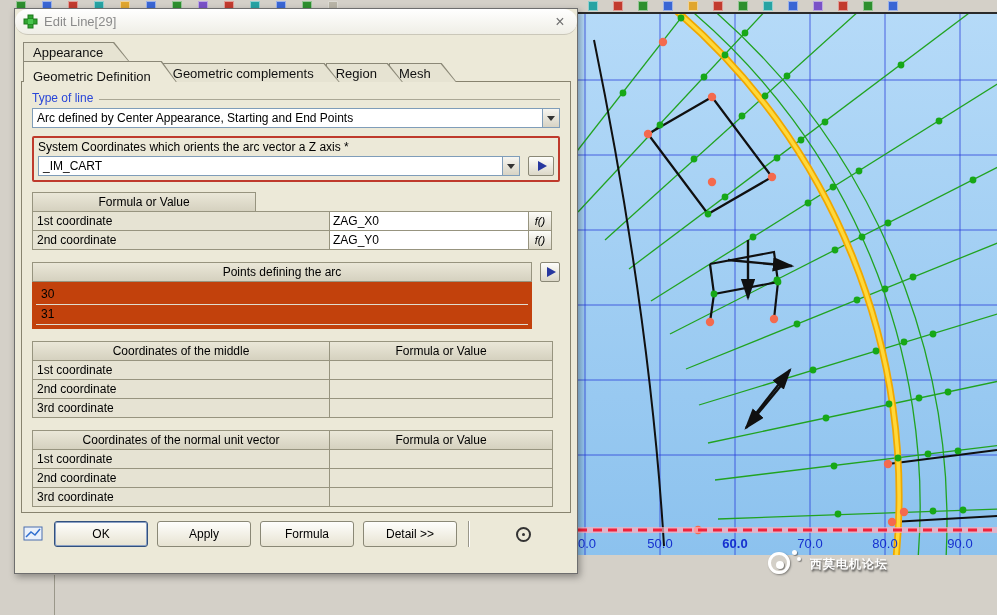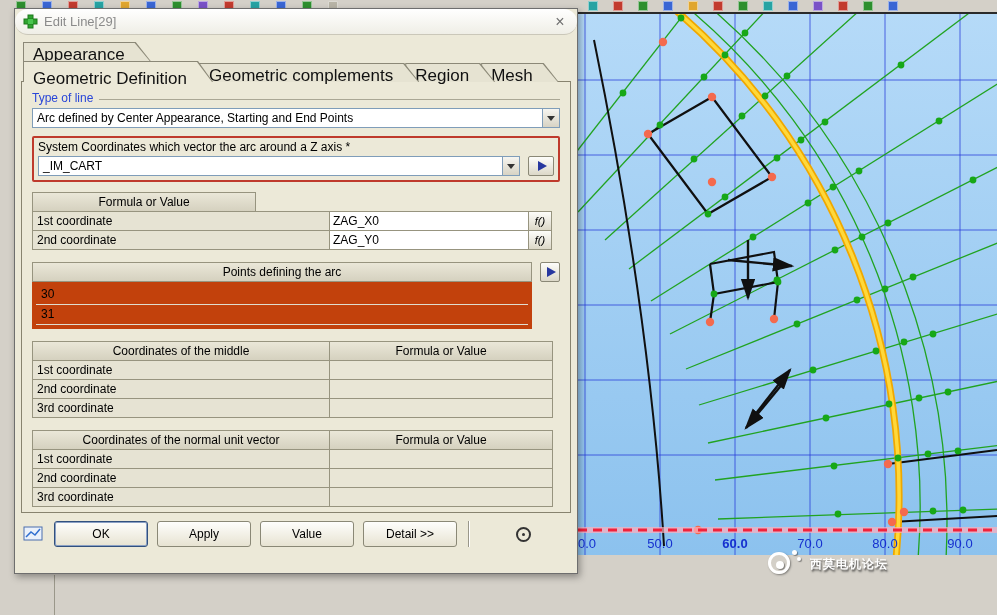--- a/index.html
+++ b/index.html
@@ -38,21 +38,21 @@
   .dialog { position:absolute; left:14px; top:8px; width:564px; height:566px; background:#ece9d8; border:1px solid #6e6e6e; box-shadow:2px 3px 7px rgba(0,0,0,.35); z-index:10; }
   .titlebar { height:26px; background:linear-gradient(#ffffff,#efeee6); border-bottom:1px solid #cac7b9; display:flex; align-items:center; gap:6px; padding:0 8px;border-radius:13px; }
   .title-text { color:#8b8b8b; font-size:13px; }
   .close-btn { margin-left:auto; width:18px; text-align:center; color:#707070; font-size:16px; line-height:16px; cursor:default; }
 
   .tabs { padding:5px 0 0 8px; position:relative; z-index:1; }
   .tabs-row { display:flex; align-items:flex-end; height:21px; }
   .tab { position:relative; height:21px; margin-right:-14px; }
   .tab-bg { position:absolute; inset:0; background:#8b8877; clip-path:polygon(0 0, calc(100% - 15px) 0, 100% 100%, 0 100%); }
   .tab-face { position:absolute; left:1px; top:1px; right:1px; bottom:0; background:#ece9d8; clip-path:polygon(0 0, calc(100% - 15px) 0, 100% 100%, 0 100%); }
-  .tab-label { position:relative; z-index:1; display:block; padding:8px 26px 0 10px; font-size:17px; white-space:nowrap; color:#111; }
+  .tab-label { position:relative; z-index:1; display:block; padding:8px 26px 0 10px; font-size:13px; white-space:nowrap; color:#111; }
   .tab:not(.active) { height:19px; margin-top:2px; }
   .tab:not(.active) .tab-label { padding-top:3px; }
   .tab:not(.active) .tab-face { background:#e6e3d2; }
   .tabs-row .tab:nth-child(1){ z-index:4; } .tabs-row .tab:nth-child(2){ z-index:3; }
   .tabs-row .tab:nth-child(3){ z-index:2; } .tabs-row .tab:nth-child(4){ z-index:1; }
   .tab.active { z-index:6; }
 
   .panel { position:relative; margin:-1px 6px 0 6px; border:1px solid #87836f; background:#ece9d8; padding:8px 10px; height:432px; }
 
   .group-head { display:flex; align-items:center; gap:6px; height:16px; color:#2946d8; font-size:12px; }
@@ -318,21 +318,21 @@
         <span>Type of line</span>
       </div>
       <div class="combo" style="margin-top:2px;">
         <span class="combo-text">Arc defined by Center Appearance, Starting and End Points</span>
         <span class="combo-arrow">
             <span class="tri-down"></span>
           </span>
       </div>
 
       <div class="highlight">
-        <div class="hl-label">System Coordinates which vector the arc around a Z axis *</div>
+        <div class="hl-label">System Coordinates which orients the arc vector a Z axis *</div>
         <div class="hl-row">
           <div class="combo">
             <span class="combo-text">_IM_CART</span>
             <span class="combo-arrow">
                 <span class="tri-down"></span>
               </span>
           </div>
           <span class="play-btn">
               <span class="play-tri"></span>
             </span>
@@ -410,21 +410,21 @@
 
     <div class="btn-row">
       <span class="mini-icon">
         <svg width="20" height="16" viewBox="0 0 20 16">
           <rect x="1" y="1" width="18" height="13" fill="#eaf1fb" stroke="#4a6fae"></rect>
           <polyline points="3,11 8,6 12,9 17,3" fill="none" stroke="#2f6fd0" stroke-width="1.5"></polyline>
         </svg>
       </span>
       <button class="btn ok">OK</button>
       <button class="btn">Apply</button>
-      <button class="btn">Value</button>
+      <button class="btn">Formula</button>
       <button class="btn">Detail &gt;&gt;</button>
       <span class="vsep"></span>
       <button class="round-btn">
         <span class="ring"></span>
       </button>
     </div>
 
   </div>
 
 </div>

